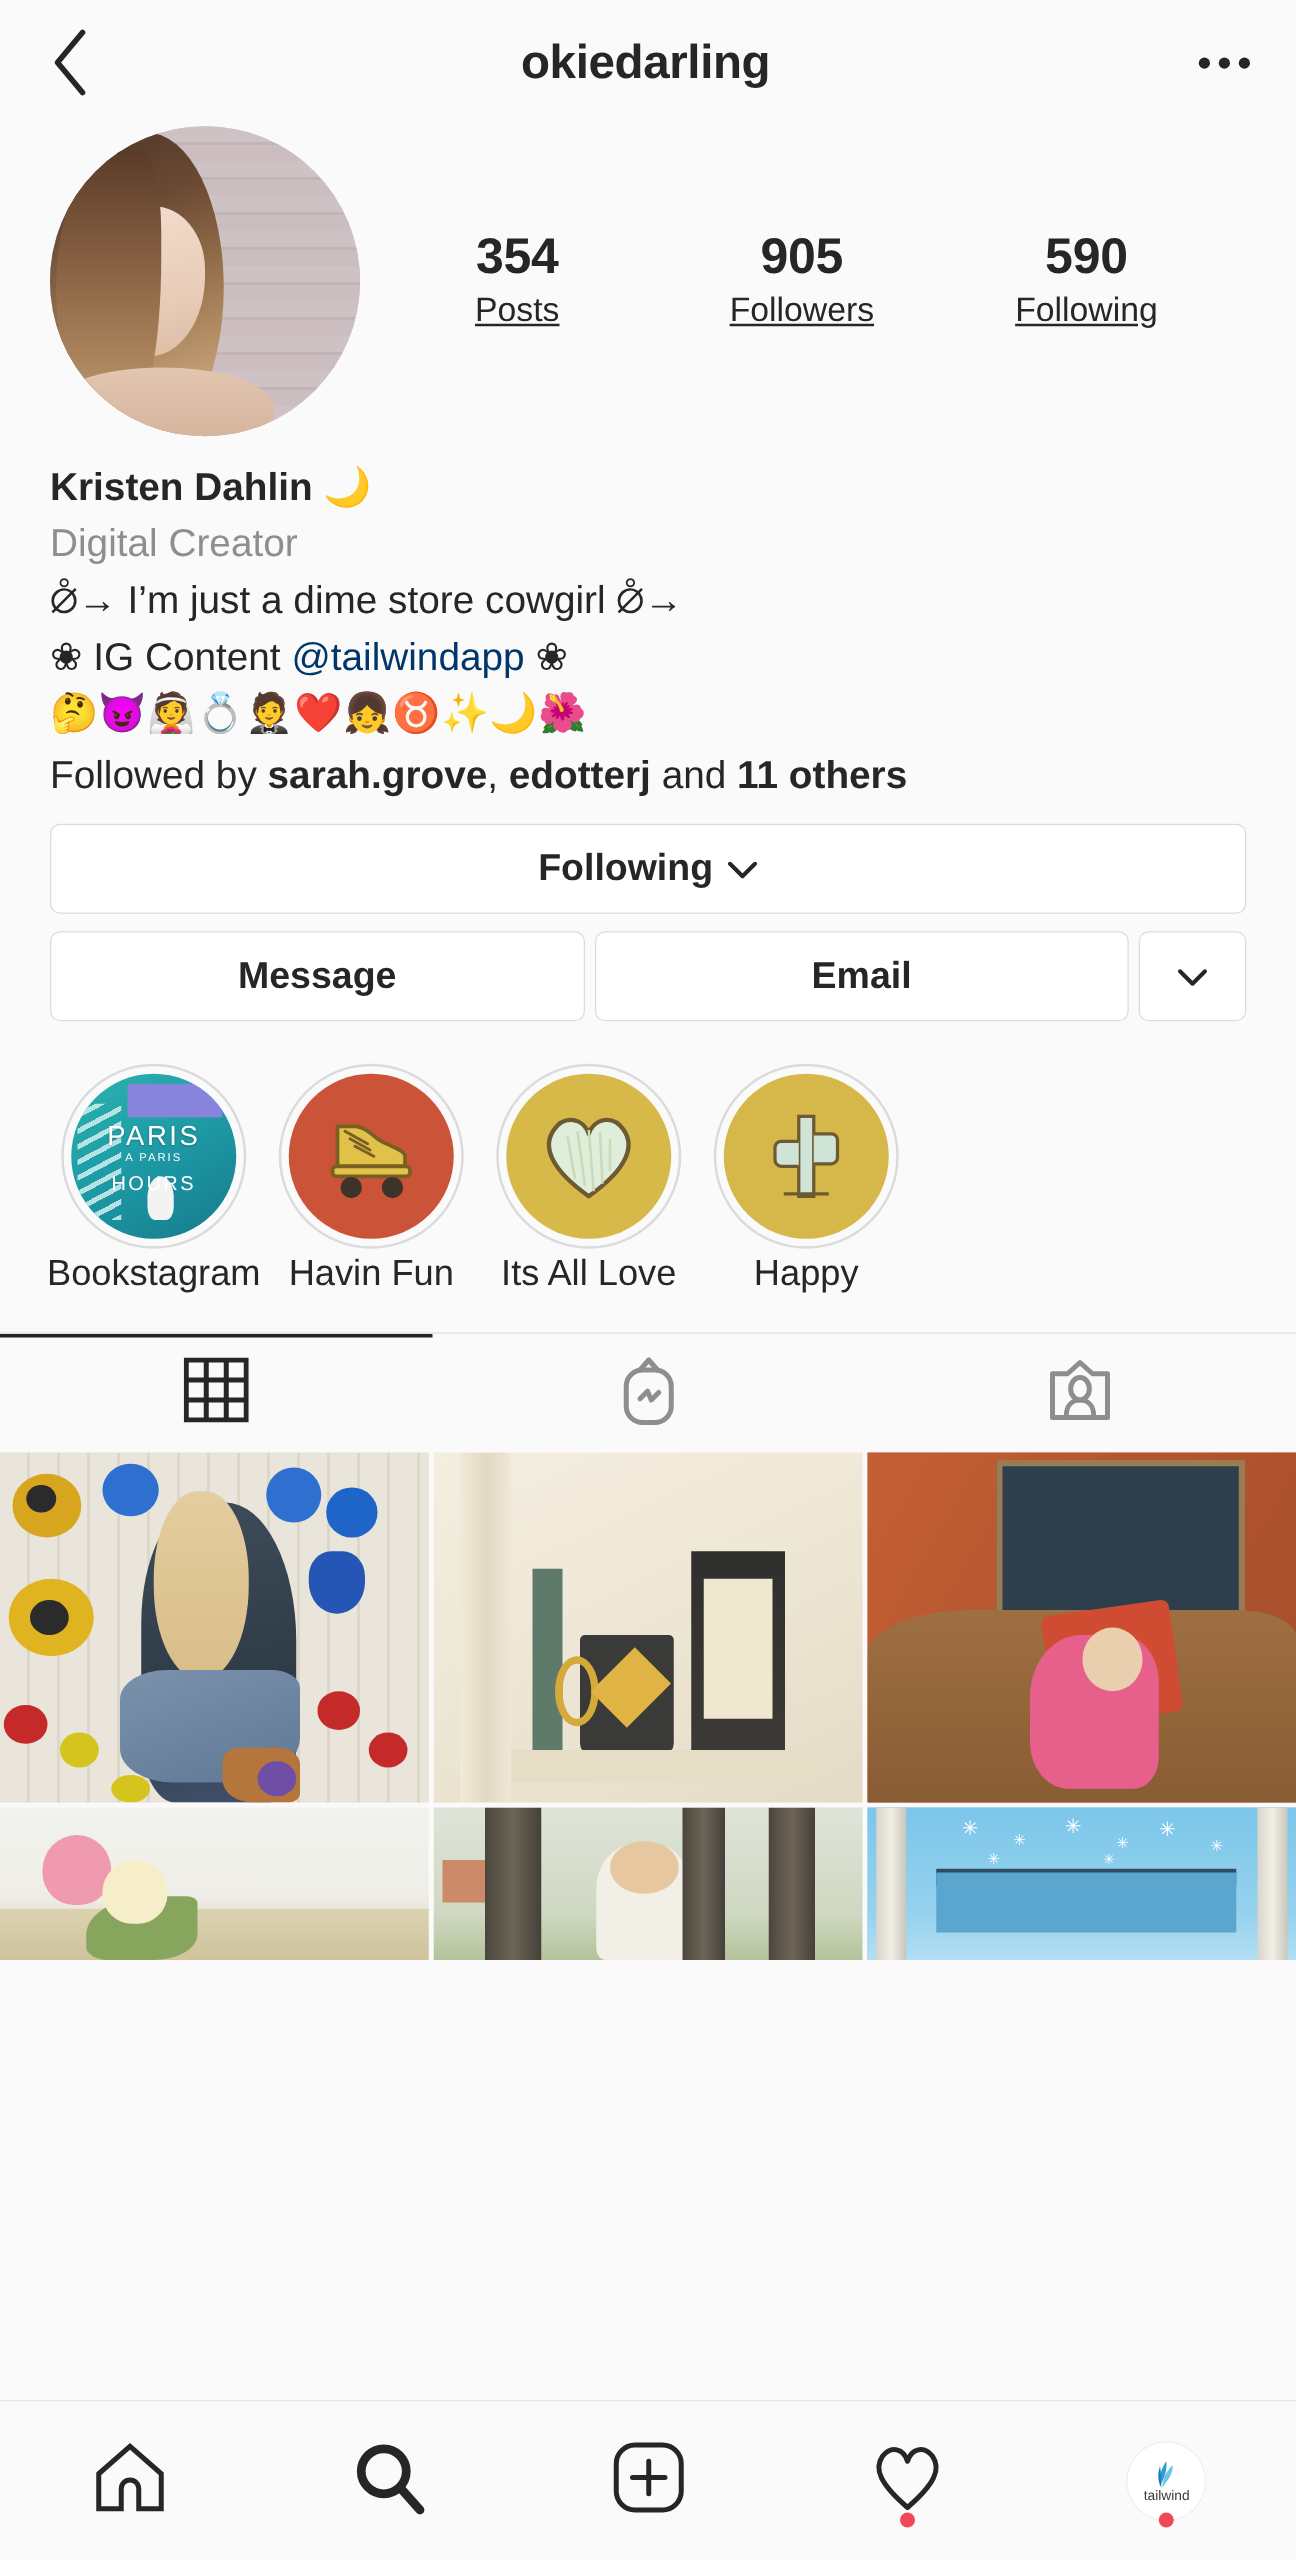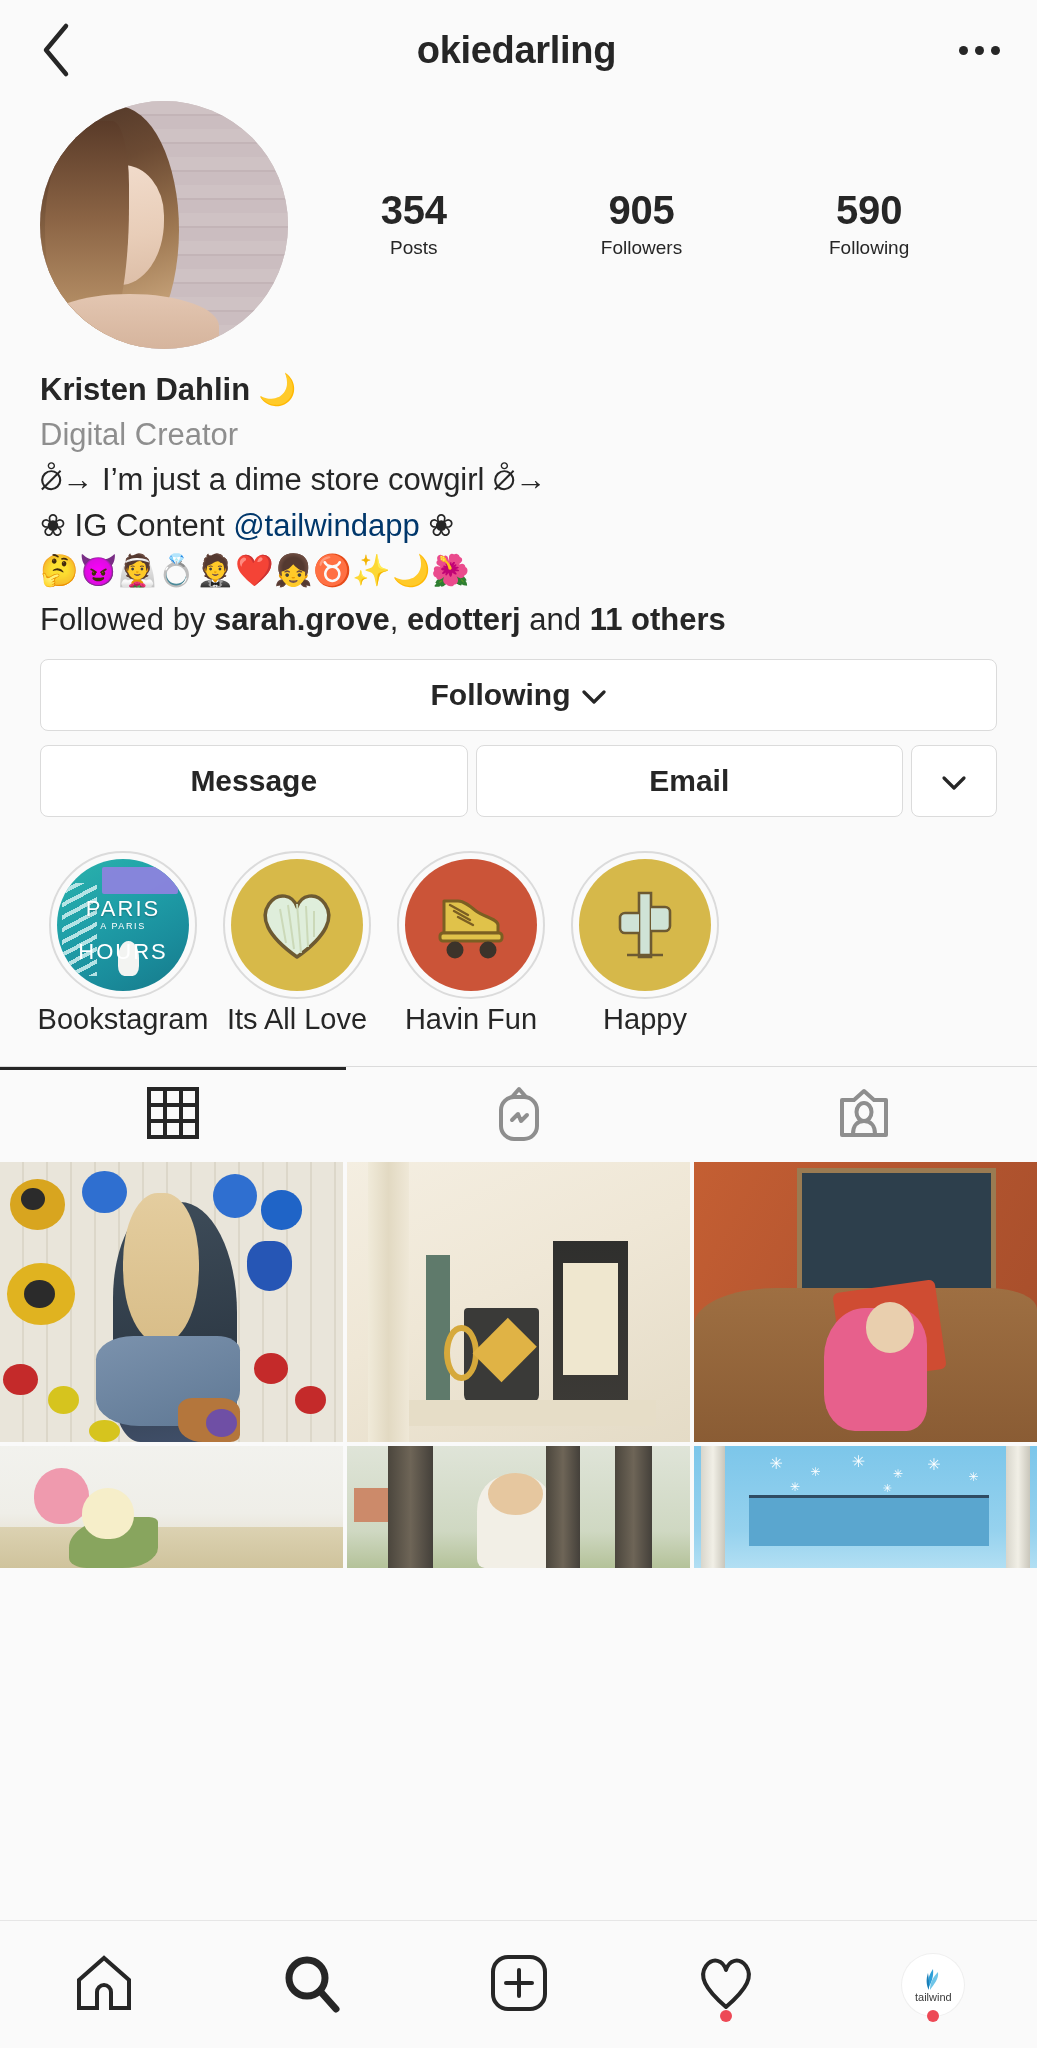--- a/index.html
+++ b/index.html
@@ -44,21 +44,21 @@
     background:linear-gradient(180deg,#5a3b29 0%,#8a6344 45%,#c09a6e 100%);
     border-radius:60% 20% 30% 40% / 50% 30% 60% 50%;
   }
   .av-shoulder { position:absolute; left:0; bottom:-4%; width:72%; height:26%;
     background:linear-gradient(180deg,#e3c6b1,#d3b199); border-radius:50% 50% 0 0;
   }
 
   .stats { flex:1; display:flex; align-items:center; justify-content:space-around; padding-left:10px; padding-right:14px; }
   .stat { text-align:center; cursor:pointer; min-width:150px; }
   .stat-num { font-size:40px; font-weight:700; line-height:1.06; letter-spacing:-0.2px; }
-  .stat-lab { font-size:19px; font-weight:400; line-height:1.3; margin-top:4px; }
+  .stat-lab { font-size:27px; font-weight:400; line-height:1.3; margin-top:4px;text-decoration:underline; }
 
   
   .bio { padding:28px 40px 0 40px; flex:0 0 auto; }
   .bio-name { font-size:31px; font-weight:700; line-height:1.44; }
   .bio-cat { font-size:31px; color:#8e8e8e; line-height:1.44; }
   .bio-line { font-size:31px; line-height:1.47; white-space:nowrap; }
   .bio-line .lnk { color:#00376b; }
   .emoji-line { font-size:31px; line-height:1.5; letter-spacing:0.5px; }
   .followed { font-size:31px; line-height:1.5; margin-top:2px; white-space:nowrap; }
   .followed b { font-weight:700; }
@@ -84,21 +84,21 @@
   .hl { width:174px; flex:0 0 174px; display:flex; flex-direction:column; align-items:center; cursor:pointer; }
   .hl:first-child { margin-left:36px; }
   .hl-ring { width:148px; height:148px; border-radius:50%; border:2px solid #dbdbdb; padding:6px; background:#fafafa; }
   .hl-img { width:100%; height:100%; border-radius:50%; overflow:hidden; position:relative; display:flex; align-items:center; justify-content:center; }
   .hl-lab { font-size:29px; margin-top:4px; white-space:nowrap; text-align:right; }
 
   
   .cov-book { background:linear-gradient(150deg,#2bb3ac 0%,#1f9fa8 40%,#1a8d9c 70%,#16798a 100%); }
   .cov-book .bk-title { position:absolute; left:0; right:0; top:28%; text-align:center; color:#fff; font-size:22px; letter-spacing:2px; font-weight:400; text-shadow:0 1px 2px rgba(0,0,0,.25); }
   .cov-book .bk-sub { position:absolute; left:0; right:0; top:47%; text-align:center; color:#fff; font-size:9px; letter-spacing:1.6px; }
-  .cov-book .bk-title2 { position:absolute; left:0; right:0; top:60%; text-align:center; color:#fff; font-size:22px; letter-spacing:2px; }
+  .cov-book .bk-title2 { position:absolute; left:0; right:0; top:60%; text-align:center; color:#fff; font-size:16px; letter-spacing:2px; }
   .cov-book .bk-tag { position:absolute; left:34%; top:6%; width:58%; height:20%; background:#8f82e0; opacity:.92; border-radius:2px; }
   .cov-book .bk-stairs { position:absolute; left:4%; top:18%; width:26%; height:70%;
     background:repeating-linear-gradient(-28deg,#cfeff0 0 4px, transparent 4px 11px); opacity:.85; }
   .cov-book .bk-fig { position:absolute; left:46%; top:62%; width:16%; height:26%; background:#f3f4f2; border-radius:50% 50% 30% 30%; }
 
   .cov-skate { background:#cb5438; }
   .cov-heart { background:#d7b949; }
   .cov-home  { background:#cfe2d5; }
   .cov-happy { background:#d6b84a; }
 
@@ -272,43 +272,43 @@
           <div class="bk-sub">A PARIS</div>
           <div class="bk-fig"></div>
           <div class="bk-title2">HOURS</div>
         </div>
       </div>
       <div class="hl-lab">Bookstagram</div>
     </div>
 
     <div class="hl">
       <div class="hl-ring">
-        <div class="hl-img cov-heart heart">
-          <svg width="82" height="76" viewBox="0 0 82 76">
-            <path d="M41 70 C10 48 4 30 13 17 C22 4 37 8 41 20 C45 8 60 4 69 17 C78 30 72 48 41 70 Z" fill="#dfeedb" stroke="#6d5a32" stroke-width="3.5" stroke-linejoin="round"></path>
-            <path d="M24 22 L30 56 M32 18 L38 62 M41 17 L45 66 M50 19 L52 60 M58 24 L58 50" stroke="#cbd9b8" stroke-width="2" fill="none"></path>
-          </svg>
-        </div>
-      </div>
-      <div class="hl-lab">Its All Love</div>
-    </div>
-
-    <div class="hl">
-      <div class="hl-ring">
         <div class="hl-img cov-skate skate">
           <svg width="86" height="72" viewBox="0 0 86 72">
             <path d="M16 12 L16 44 L70 44 L70 36 C70 30 56 28 48 22 C42 17 36 12 30 12 Z" fill="#e0c24a" stroke="#7b5f22" stroke-width="3" stroke-linejoin="round"></path>
             <path d="M22 16 L40 26 M26 22 L42 31 M30 28 L45 36" stroke="#7b5f22" stroke-width="2.4" fill="none" stroke-linecap="round"></path>
             <rect x="12" y="44" width="62" height="8" rx="3" fill="#e0c24a" stroke="#7b5f22" stroke-width="3"></rect>
             <circle cx="27" cy="61" r="8.5" fill="#3c332a"></circle>
             <circle cx="60" cy="61" r="8.5" fill="#3c332a"></circle>
           </svg>
         </div>
       </div>
       <div class="hl-lab">Havin Fun</div>
+    </div>
+
+    <div class="hl">
+      <div class="hl-ring">
+        <div class="hl-img cov-heart heart">
+          <svg width="82" height="76" viewBox="0 0 82 76">
+            <path d="M41 70 C10 48 4 30 13 17 C22 4 37 8 41 20 C45 8 60 4 69 17 C78 30 72 48 41 70 Z" fill="#dfeedb" stroke="#6d5a32" stroke-width="3.5" stroke-linejoin="round"></path>
+            <path d="M24 22 L30 56 M32 18 L38 62 M41 17 L45 66 M50 19 L52 60 M58 24 L58 50" stroke="#cbd9b8" stroke-width="2" fill="none"></path>
+          </svg>
+        </div>
+      </div>
+      <div class="hl-lab">Its All Love</div>
     </div>
 
 
     <div class="hl">
       <div class="hl-ring">
         <div class="hl-img cov-happy cactus">
           <svg width="80" height="84" viewBox="0 0 80 84">
             <path d="M34 10 h12 v64 h-12 z" fill="#cfe3d6" stroke="#6d5a32" stroke-width="2.6"></path>
             <path d="M34 30 h-14 a5 5 0 0 0 -5 5 v10 a5 5 0 0 0 5 5 h14" fill="#cfe3d6" stroke="#6d5a32" stroke-width="2.6"></path>
             <path d="M46 24 h14 a5 5 0 0 1 5 5 v14 a5 5 0 0 1 -5 5 h-14" fill="#cfe3d6" stroke="#6d5a32" stroke-width="2.6"></path>

